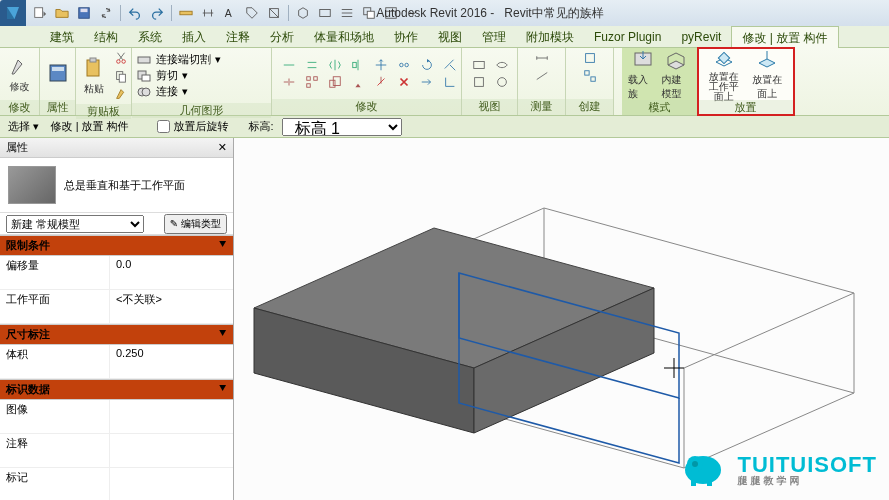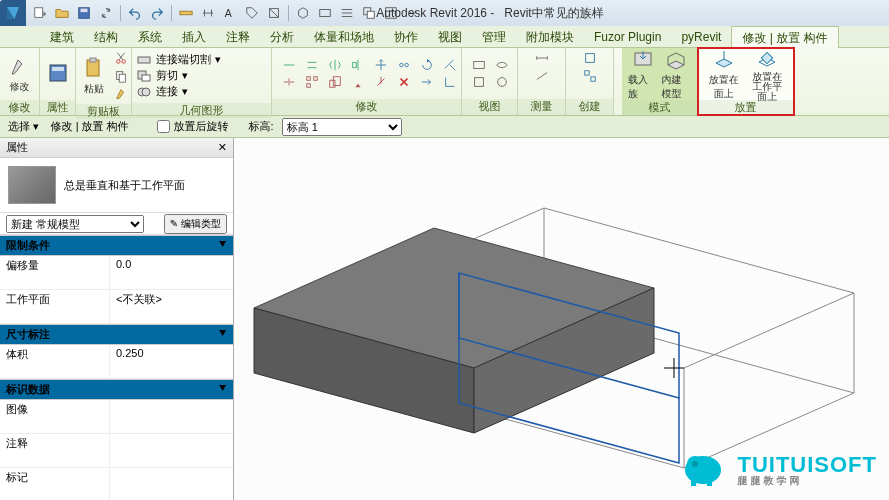--- a/index.html
+++ b/index.html
@@ -30,33 +30,33 @@
 .rbtn.wide { width: 40px; }
 .smallgrid { display:grid; grid-template-columns:repeat(3,22px); grid-auto-rows:16px; gap:1px; }
 .sbtn { width:22px; height:16px; display:flex; align-items:center; justify-content:center; }
 .sbtn svg{width:14px;height:14px;}
 
 .panel.active { background: #d0e5b0; }
 .panel.highlight { outline: 2px solid #d42020; outline-offset: -1px; background:#fdfdf8; }
 
 
 .optbar { height: 22px; background: #e4edd6; border-bottom:1px solid #b3c99a; display:flex; align-items:center; gap:8px; padding:0 4px; font-size:11px; }
-.optbar select{ font-size:11px; height:18px; }
+.optbar select{ font-size:16px; height:18px;padding-left:8px; }
 .optbar .dd { display:flex; align-items:center; gap:2px; padding:0 4px; }
 
 
 .main { display: flex; height: 362px; }
 .proppal { width: 234px; border-right: 1px solid #aaa; background:#fff; display:flex; flex-direction:column; font-size:11px; }
 .prop-head { height:20px; background:linear-gradient(#f4f4f4,#e2e2e2); display:flex; align-items:center; padding:0 6px; border-bottom:1px solid #ccc; justify-content:space-between;}
 .prop-type { display:flex; align-items:center; gap:8px; padding:8px; border-bottom:1px solid #ddd; }
 .prop-type .thumb { width:48px; height:38px; background:linear-gradient(135deg,#999,#666); border:1px solid #999; }
 .prop-tools { height:22px; display:flex; align-items:center; gap:20px; padding:0 6px; border-bottom:1px solid #ddd; }
 .prop-tools select{ flex:1; font-size:11px; height:18px;}
 .prop-grid { flex:1; overflow:auto; }
-.prop-group { background:#0369a1; padding:2px 6px; font-weight:bold; border-top:1px solid #ccc; border-bottom:1px solid #ccc; display:flex; justify-content:space-between;}
+.prop-group { background:#c2410c; padding:2px 6px; font-weight:bold; border-top:1px solid #ccc; border-bottom:1px solid #ccc; display:flex; justify-content:space-between;}
 .prop-row { display:flex; border-bottom:1px solid #eee; height:34px; }
 .prop-row .k { width:110px; padding:2px 6px; border-right:1px solid #eee; }
 .prop-row .v { flex:1; padding:2px 6px; }
 
 .viewport { flex:1; background:#fcfcfc; position:relative; }
 .viewport svg{ width:100%; height:100%; }
 .watermark { position:absolute; right:12px; bottom:12px; display:flex; align-items:flex-end; gap:12px;}
 .watermark .wtxt { font-size:22px; font-weight:900; color:#00bcd4; letter-spacing:1px; font-family: Arial Black, sans-serif;}
 .watermark .wsub { font-size:10px; color:#888; font-weight:bold; letter-spacing:3px; margin-top:-4px;}
 </style>
@@ -439,34 +439,34 @@
           <span style="font-size:10px">内建模型</span>
         </div>
     </div>
     <div class="panel-label">模式</div>
   </div>
   <div class="panel highlight" style="width:96px">
     <div class="panel-body">
       <div class="rbtn wide">
           <div class="ric">
             <svg viewBox="0 0 24 24">
+              <path d="M4 16l8-4 8 4-8 4z" fill="none" stroke="#2a7aa8"></path>
+              <rect x="8" y="8" width="8" height="8" transform="rotate(45 12 12)" fill="#cde8f4" stroke="#2a7aa8"></rect>
+            </svg>
+          </div>
+          <span style="font-size:10px;text-align:center;line-height:1">放置在工作平面上</span>
+        </div>
+      <div class="rbtn wide">
+          <div class="ric">
+            <svg viewBox="0 0 24 24">
               <path d="M4 16l8-4 8 4-8 4z" fill="#cde8f4" stroke="#2a7aa8"></path>
               <path d="M12 4v8" stroke="#2a7aa8"></path>
             </svg>
           </div>
           <span style="font-size:10px;text-align:center">放置在面上</span>
-        </div>
-      <div class="rbtn wide">
-          <div class="ric">
-            <svg viewBox="0 0 24 24">
-              <path d="M4 16l8-4 8 4-8 4z" fill="none" stroke="#2a7aa8"></path>
-              <rect x="8" y="8" width="8" height="8" transform="rotate(45 12 12)" fill="#cde8f4" stroke="#2a7aa8"></rect>
-            </svg>
-          </div>
-          <span style="font-size:10px;text-align:center;line-height:1">放置在工作平面上</span>
         </div>
     </div>
     <div class="panel-label">放置</div>
   </div>
 </div>
 
 <div class="optbar">
   <div class="dd">选择 ▾</div>
   <span>修改 | 放置 构件</span>
   <label style="display:flex;align-items:center;gap:4px;margin-left:20px">

